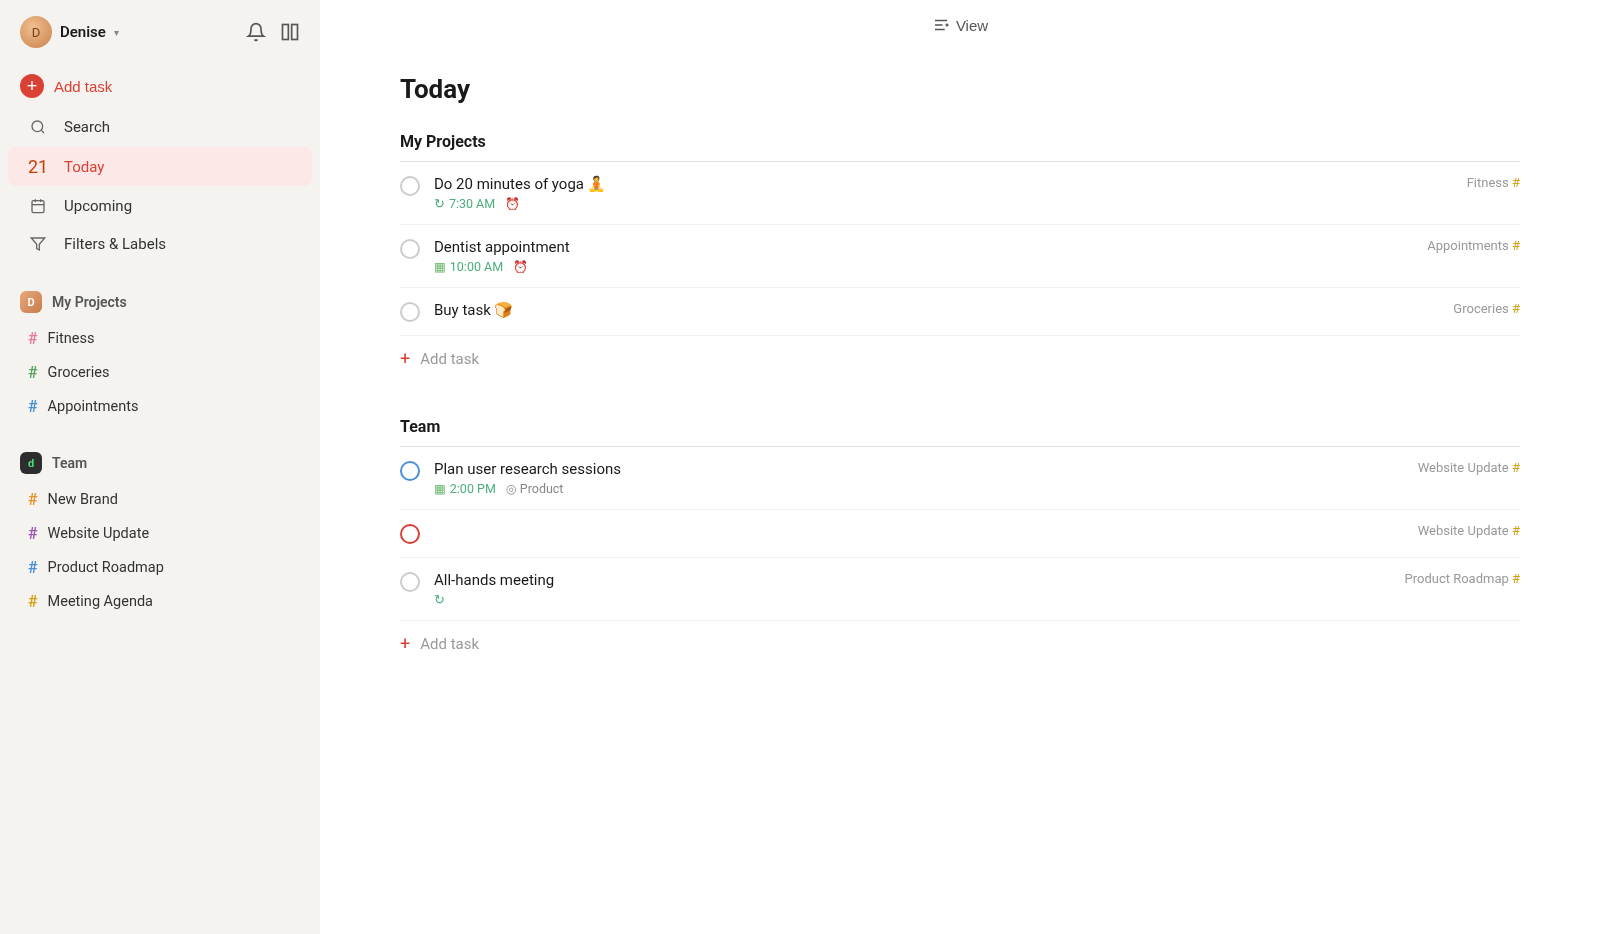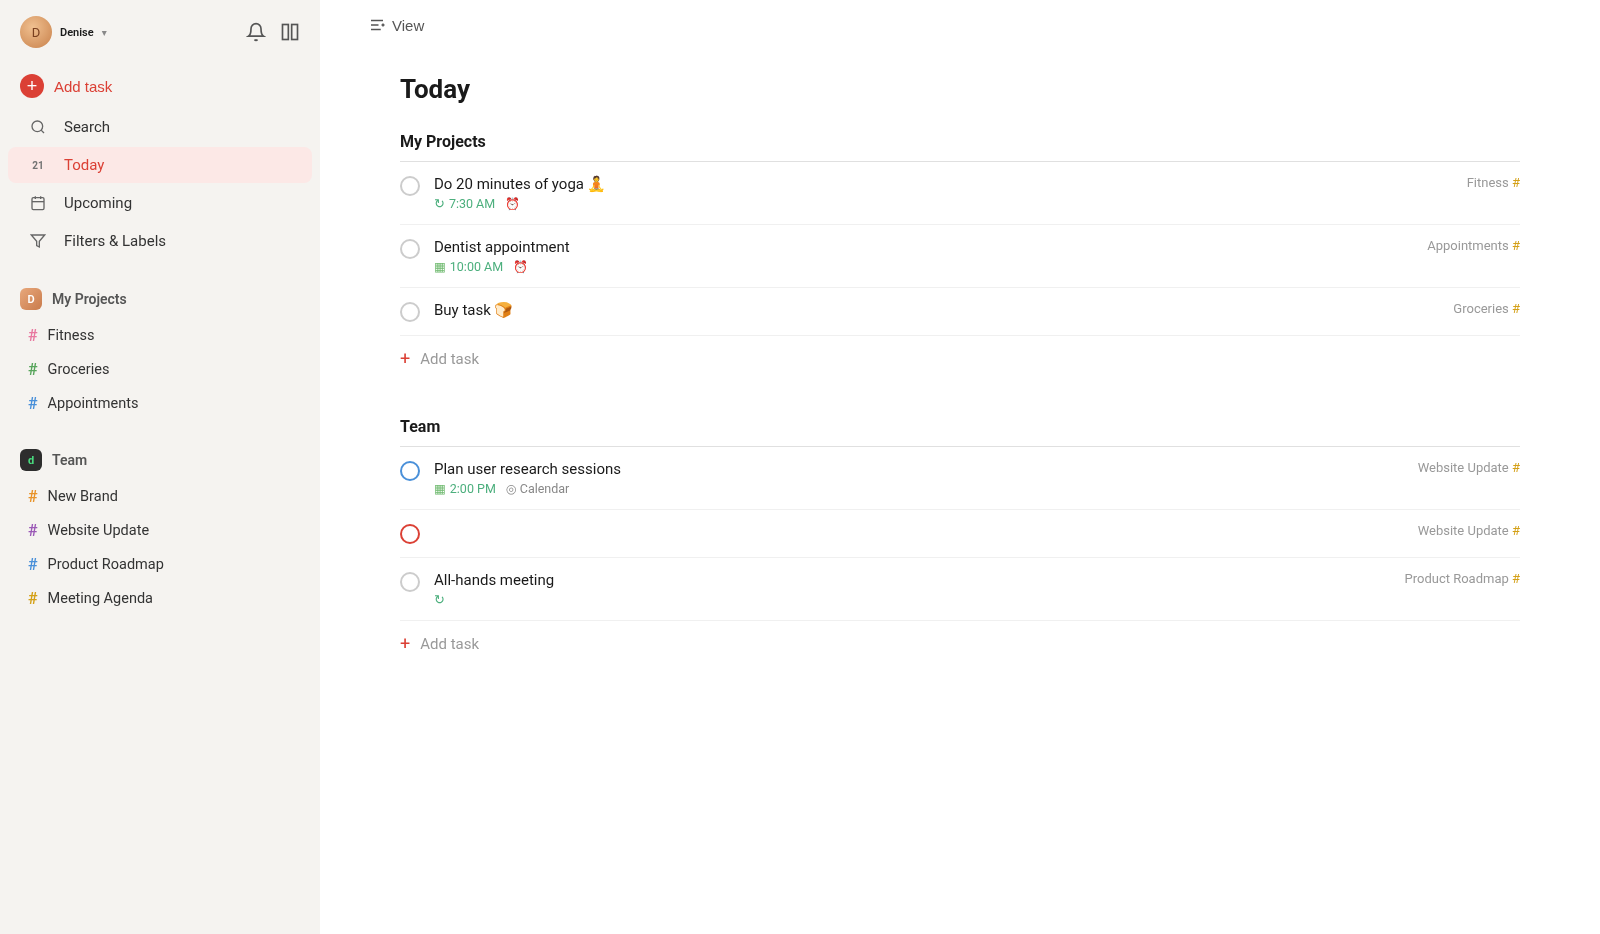--- a/index.html
+++ b/index.html
@@ -55,21 +55,21 @@
       height: 100%;
       background: radial-gradient(circle at 40% 35%, #f0c090, #c8804a);
       display: flex;
       align-items: center;
       justify-content: center;
       font-size: 13px;
       color: #7a4020;
     }
 
     .user-name {
-      font-size: 11px;
+      font-size: 15px;
       font-weight: 600;
       color: #1a1a1a;
     }
 
     .chevron-down {
       font-size: 10px;
       color: #888;
     }
 
     .header-icons {
@@ -217,21 +217,21 @@
     .main-content {
       flex: 1;
       background: #ffffff;
       overflow-y: auto;
       display: flex;
       flex-direction: column;
     }
 
     .main-header {
       display: flex;
-      justify-content: flex-start;
+      justify-content: center;
       padding: 16px 48px;
       border-bottom: none;
     }
 
     .view-btn {
       display: flex;
       align-items: center;
       gap: 6px;
       background: none;
       border: none;
@@ -406,21 +406,21 @@
       <svg width="16" height="16" viewBox="0 0 24 24" fill="none" stroke="#666" stroke-width="2">
         <circle cx="11" cy="11" r="8"></circle>
         <line x1="21" y1="21" x2="16.65" y2="16.65"></line>
       </svg>
     </span>
     <span>Search</span>
   </div>
 
 
   <div class="nav-item active">
-    <span class="nav-icon" style="color:#737373; font-weight:700; font-size:10px;">21</span>
+    <span class="nav-icon" style="color:#c2410c; font-weight:400; font-size:18px;">21</span>
     <span>Today</span>
   </div>
 
   <div class="nav-item">
     <span class="nav-icon">
       <svg width="16" height="16" viewBox="0 0 24 24" fill="none" stroke="#666" stroke-width="2">
         <rect x="3" y="4" width="18" height="18" rx="2" ry="2"></rect>
         <line x1="16" y1="2" x2="16" y2="6"></line>
         <line x1="8" y1="2" x2="8" y2="6"></line>
         <line x1="3" y1="10" x2="21" y2="10"></line>
@@ -562,21 +562,21 @@
         <div class="task-check blue-ring"></div>
         <div class="task-info">
           <div class="task-name">Plan user research sessions</div>
           <div class="task-meta">
             <span class="task-time">
               <span class="task-calendar-icon">▦</span>
               <span>2:00 PM</span>
             </span>
             <span class="task-location">
               <span>◎</span>
-              <span>Calendar</span>
+              <span>Product</span>
             </span>
           </div>
         </div>
         <div class="task-project">
           Website Update <span class="task-project-hash">#</span>
         </div>
       </div>
 
       <div class="task-row">
         <div class="task-check red-ring"></div>

